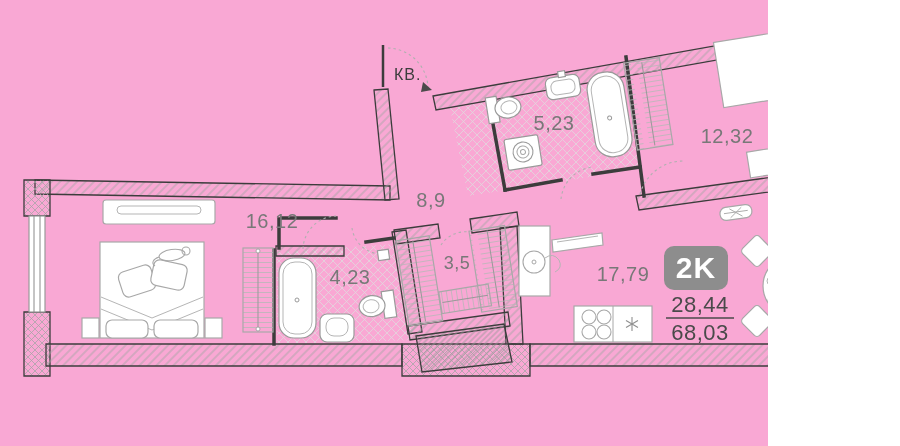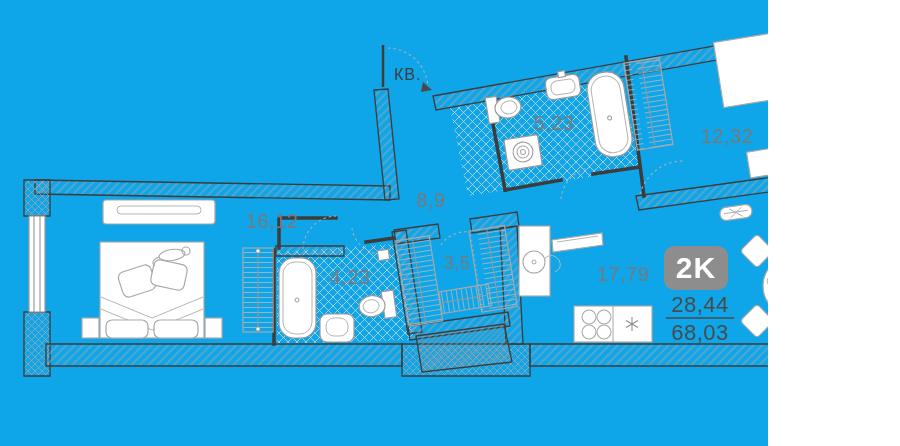--- a/index.html
+++ b/index.html
@@ -1,16 +1,16 @@
 <!DOCTYPE html>
 <html><head>
 <meta charset="utf-8">
 <style>
   html,body{margin:0;padding:0;background:#fff;}
-  .plan-wrap{position:relative;width:768px;height:446px;background:#0ea5e9;overflow:hidden;}
+  .plan-wrap{position:relative;width:768px;height:446px;background:#f9a8d4;overflow:hidden;}
   svg{display:block;}
   text{font-family:"Liberation Sans",sans-serif;}
   .room-label{font-size:20px;fill:#787878;letter-spacing:.5px;text-anchor:middle;}
   .room-label-sm{font-size:18px;fill:#787878;letter-spacing:.5px;text-anchor:middle;}
   .kv-label{font-size:16px;fill:#3d3d3d;letter-spacing:1px;}
   .area-num{font-size:22px;fill:#4a4a4a;text-anchor:middle;letter-spacing:.5px;}
   .badge-text{font-size:30px;font-weight:bold;fill:#ffffff;text-anchor:middle;letter-spacing:1px;}
   .wall{fill:url(#hatch);stroke:#3c3c3c;stroke-width:1.3;}
   .wallx{fill:url(#cross);stroke:#3c3c3c;stroke-width:1.3;}
   .wall-line{stroke:#3c3c3c;stroke-width:3.5;stroke-linecap:square;}

